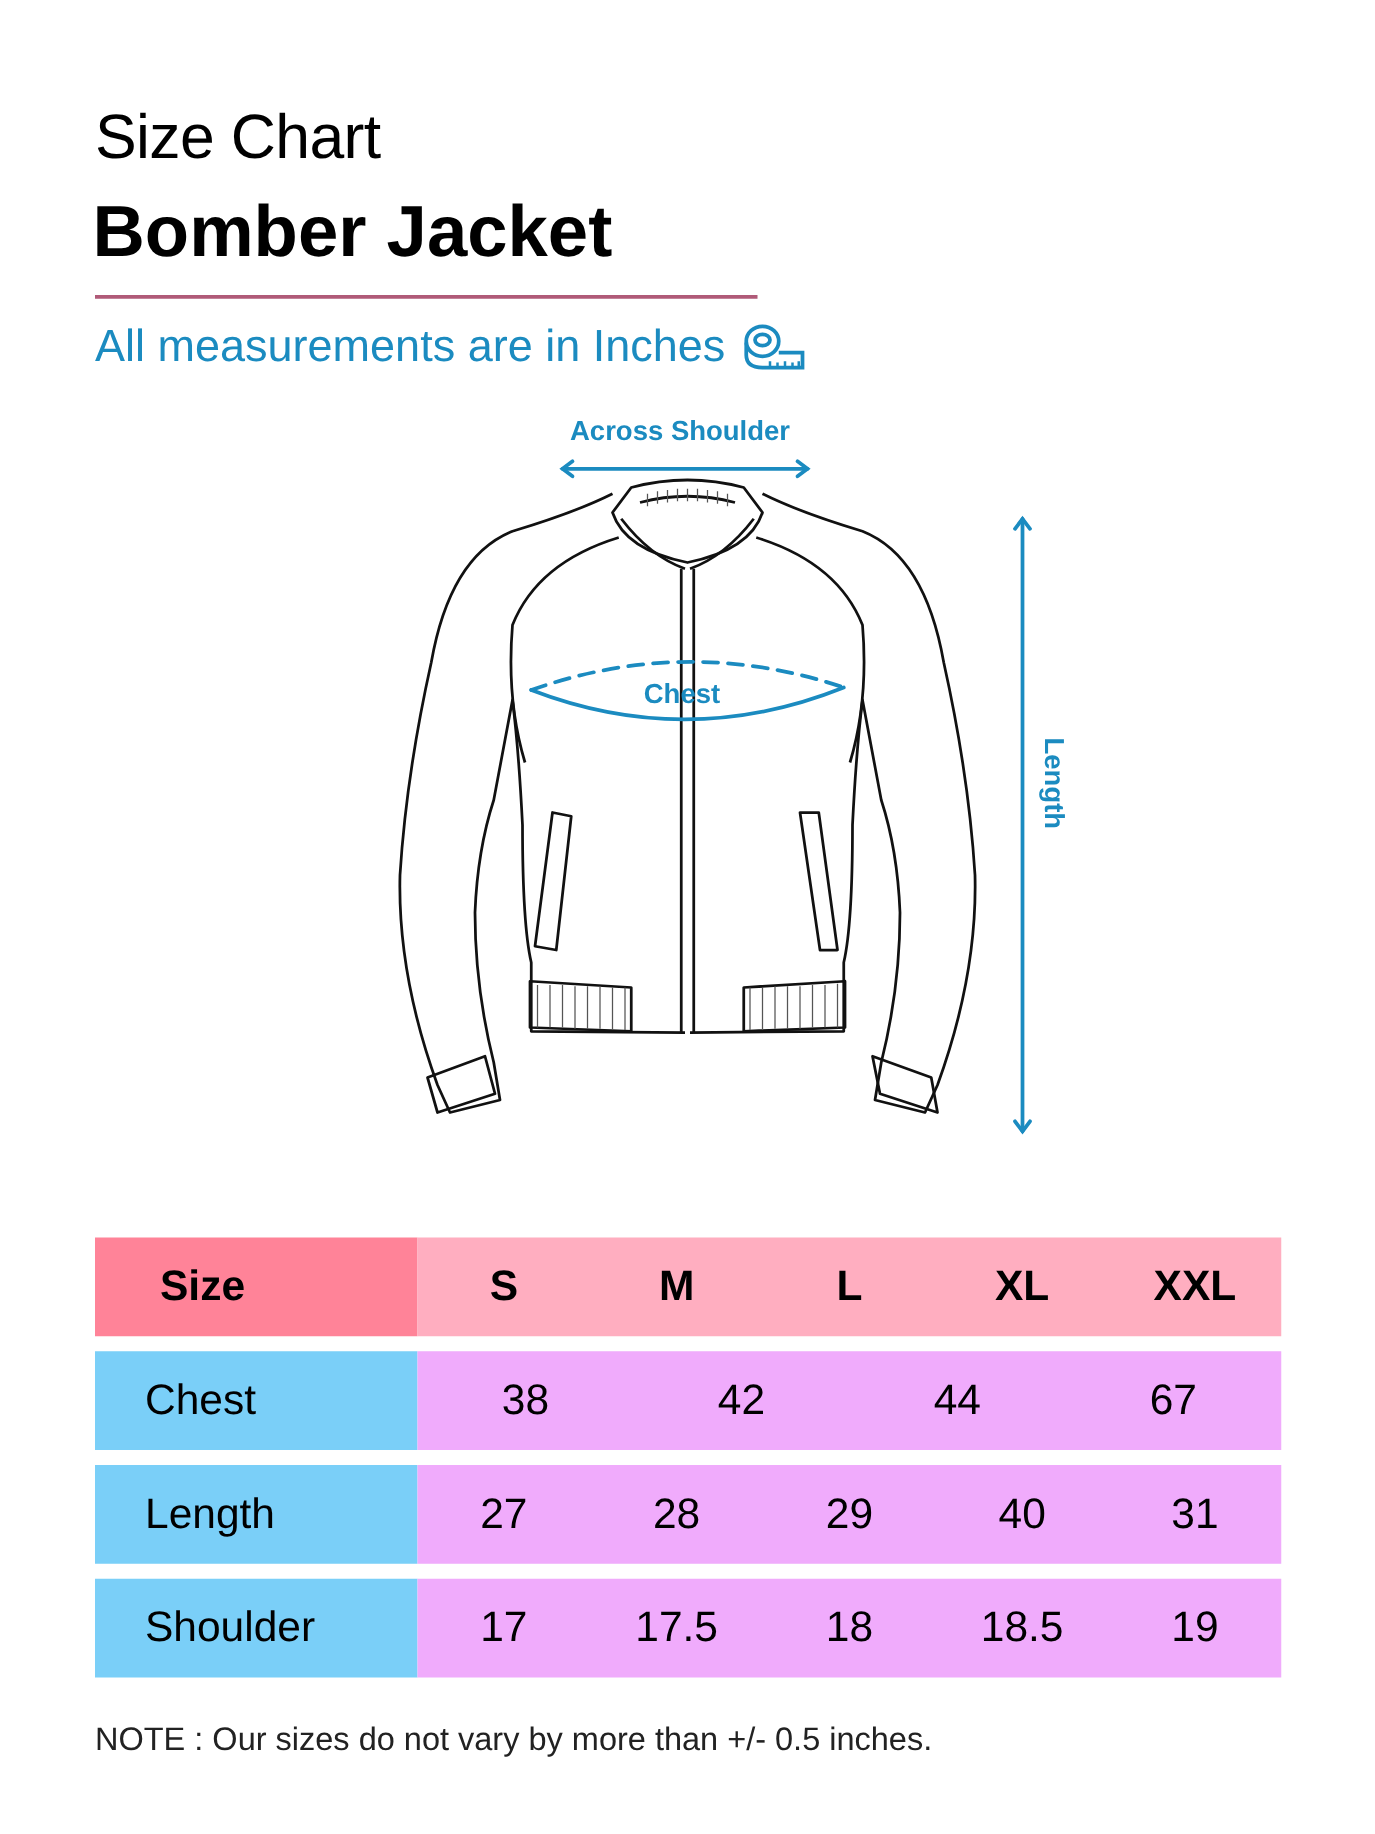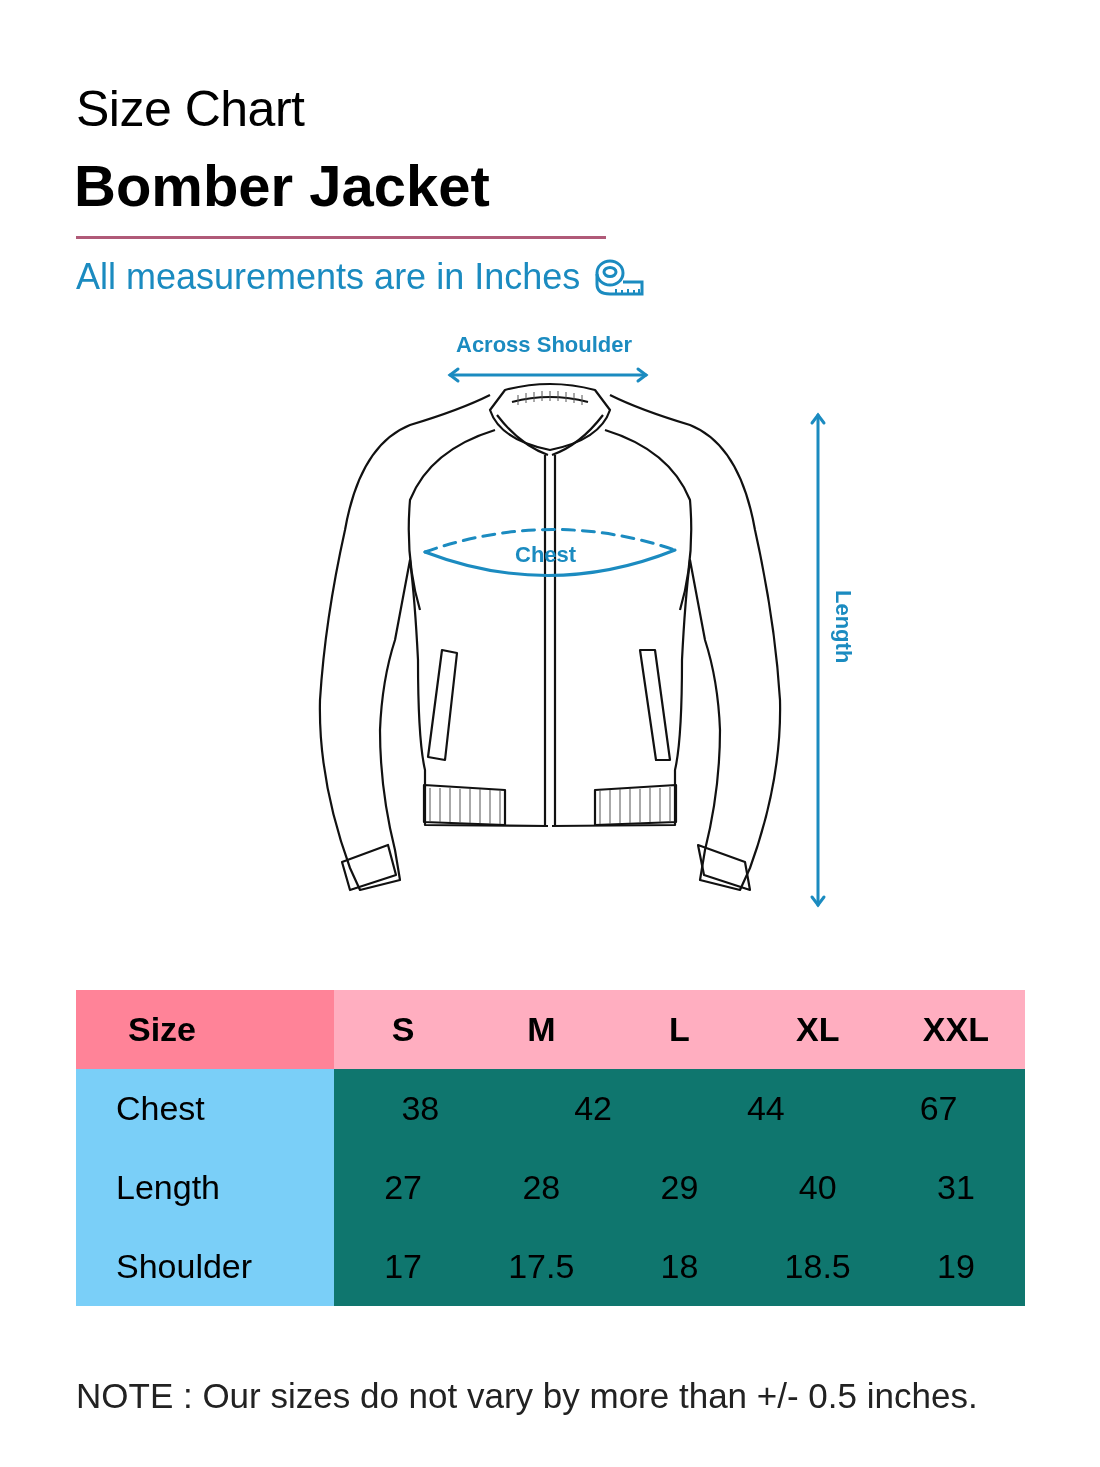--- a/index.html
+++ b/index.html
@@ -8,31 +8,31 @@
     .title { position: absolute; left: 74px; top: 152px; font-size: 58px; font-weight: 700; }
     .divider { position: absolute; left: 76px; top: 236px; width: 530px; height: 3px; background: #b05a78; }
     .units { position: absolute; left: 76px; top: 256px; font-size: 36px; color: #1b8bc0; display: flex; align-items: flex-end; gap: 14px; }
     .units svg { width: 52px; height: 40px; }
     .diagram { position: absolute; left: 0; top: 320px; width: 1095px; height: 620px; }
     .lbl { position: absolute; color: #1b8bc0; font-weight: 700; font-size: 22px; }
     .lbl-shoulder { left: 456px; top: 12px; }
     .lbl-chest { left: 515px; top: 222px; }
     .lbl-length { left: 832px; top: 270px; transform: rotate(90deg); transform-origin: left top; left: 856px; }
     .table { position: absolute; left: 76px; top: 990px; width: 949px; }
-    .row { display: flex; height: 79px; }
+    .row { display: flex; height: 79px; margin-bottom: 12px; }
     .cell { display: flex; align-items: center; justify-content: center; font-size: 34px; }
     .head-cell { width: 258px; justify-content: flex-start; padding-left: 40px; box-sizing: border-box; }
     .vals { flex: 1; display: flex; }
     .vals .cell { flex: 1; }
     .row.hdr .head-cell { background: #ff8398; font-weight: 700; padding-left: 52px; }
     .row.hdr .vals { background: #ffaec0; }
     .row.hdr .cell { font-weight: 700; }
     .row.data .head-cell { background: #7acff8; }
-    .row.data .vals { background: #0f766e; }
-    .note { position: absolute; left: 76px; top: 1376px; font-size: 35px; color: #222; }
+    .row.data .vals { background: #f0abfc; }
+    .note { position: absolute; left: 76px; top: 1376px; font-size: 26px; color: #222; }
   </style>
 </head>
 <body>
 
 <div class="subtitle">Size Chart</div>
 <div class="title">Bomber Jacket</div>
 <div class="divider"></div>
 <div class="units">
   <span>All measurements are in Inches</span>
   <svg viewBox="0 0 52 40" fill="none" stroke="#1b8bc0" stroke-width="3">

